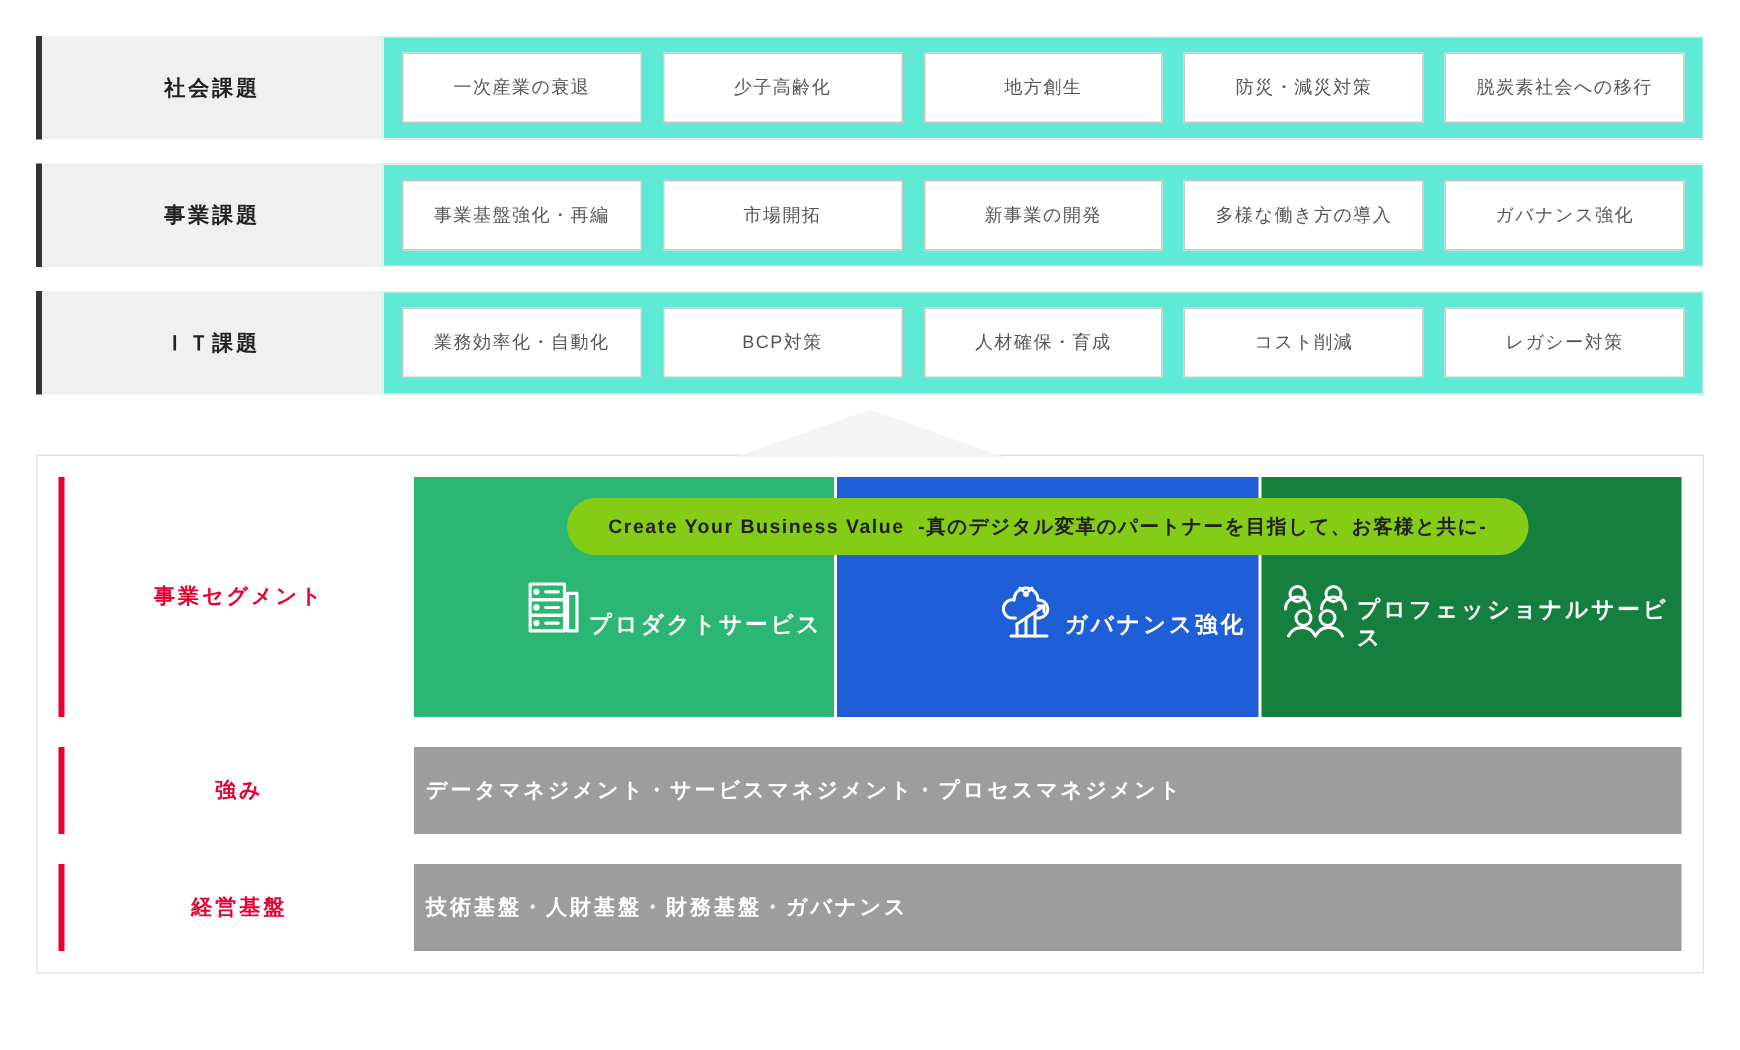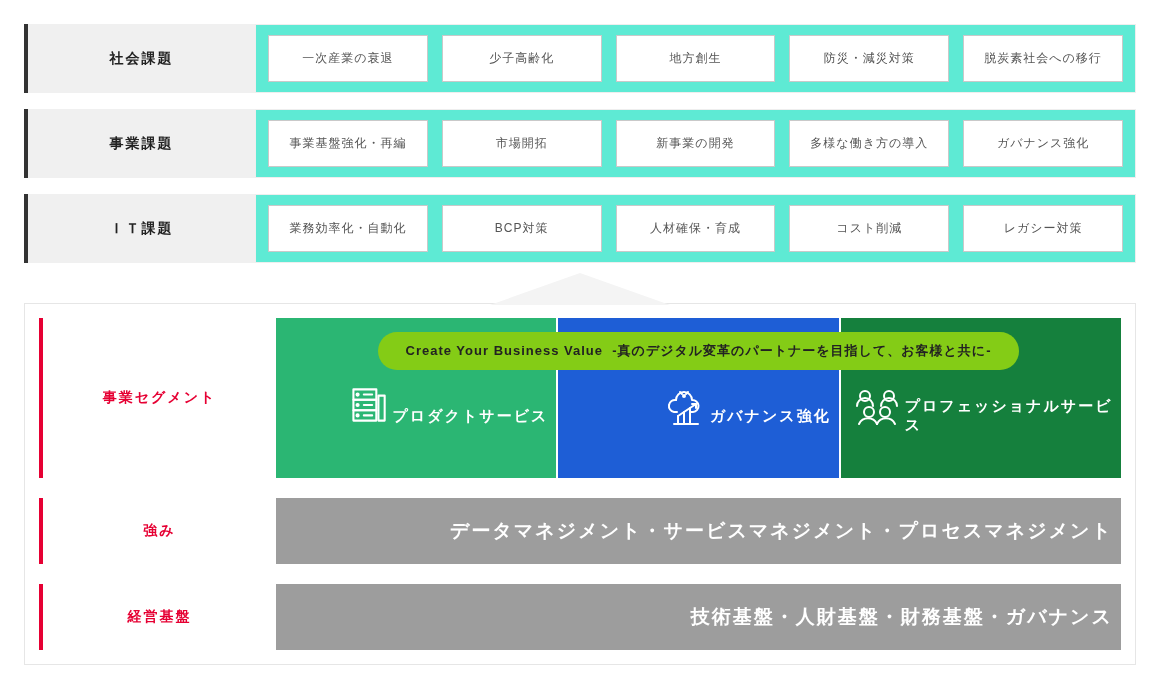--- a/index.html
+++ b/index.html
@@ -112,24 +112,24 @@
     font-weight: 700;
     color: #222;
     white-space: nowrap;
     letter-spacing: 1px;
   }
   .slogan-bubble .sl-sub { font-weight: 600; }
 
   .gray-bar {
     background: #9d9d9d;
     color: #fff;
-    text-align: right;
+    text-align: left;
     font-weight: 700;
     letter-spacing: 2px;
-    font-size: 19px;
+    font-size: 14px;
     padding: 20px 8px;
   }
 </style>
 </head>
 <body>
 
 <div id="top-rows">
     <div class="top-row">
       <div class="label-cell">社会課題</div>
       <div class="tags-cell">

